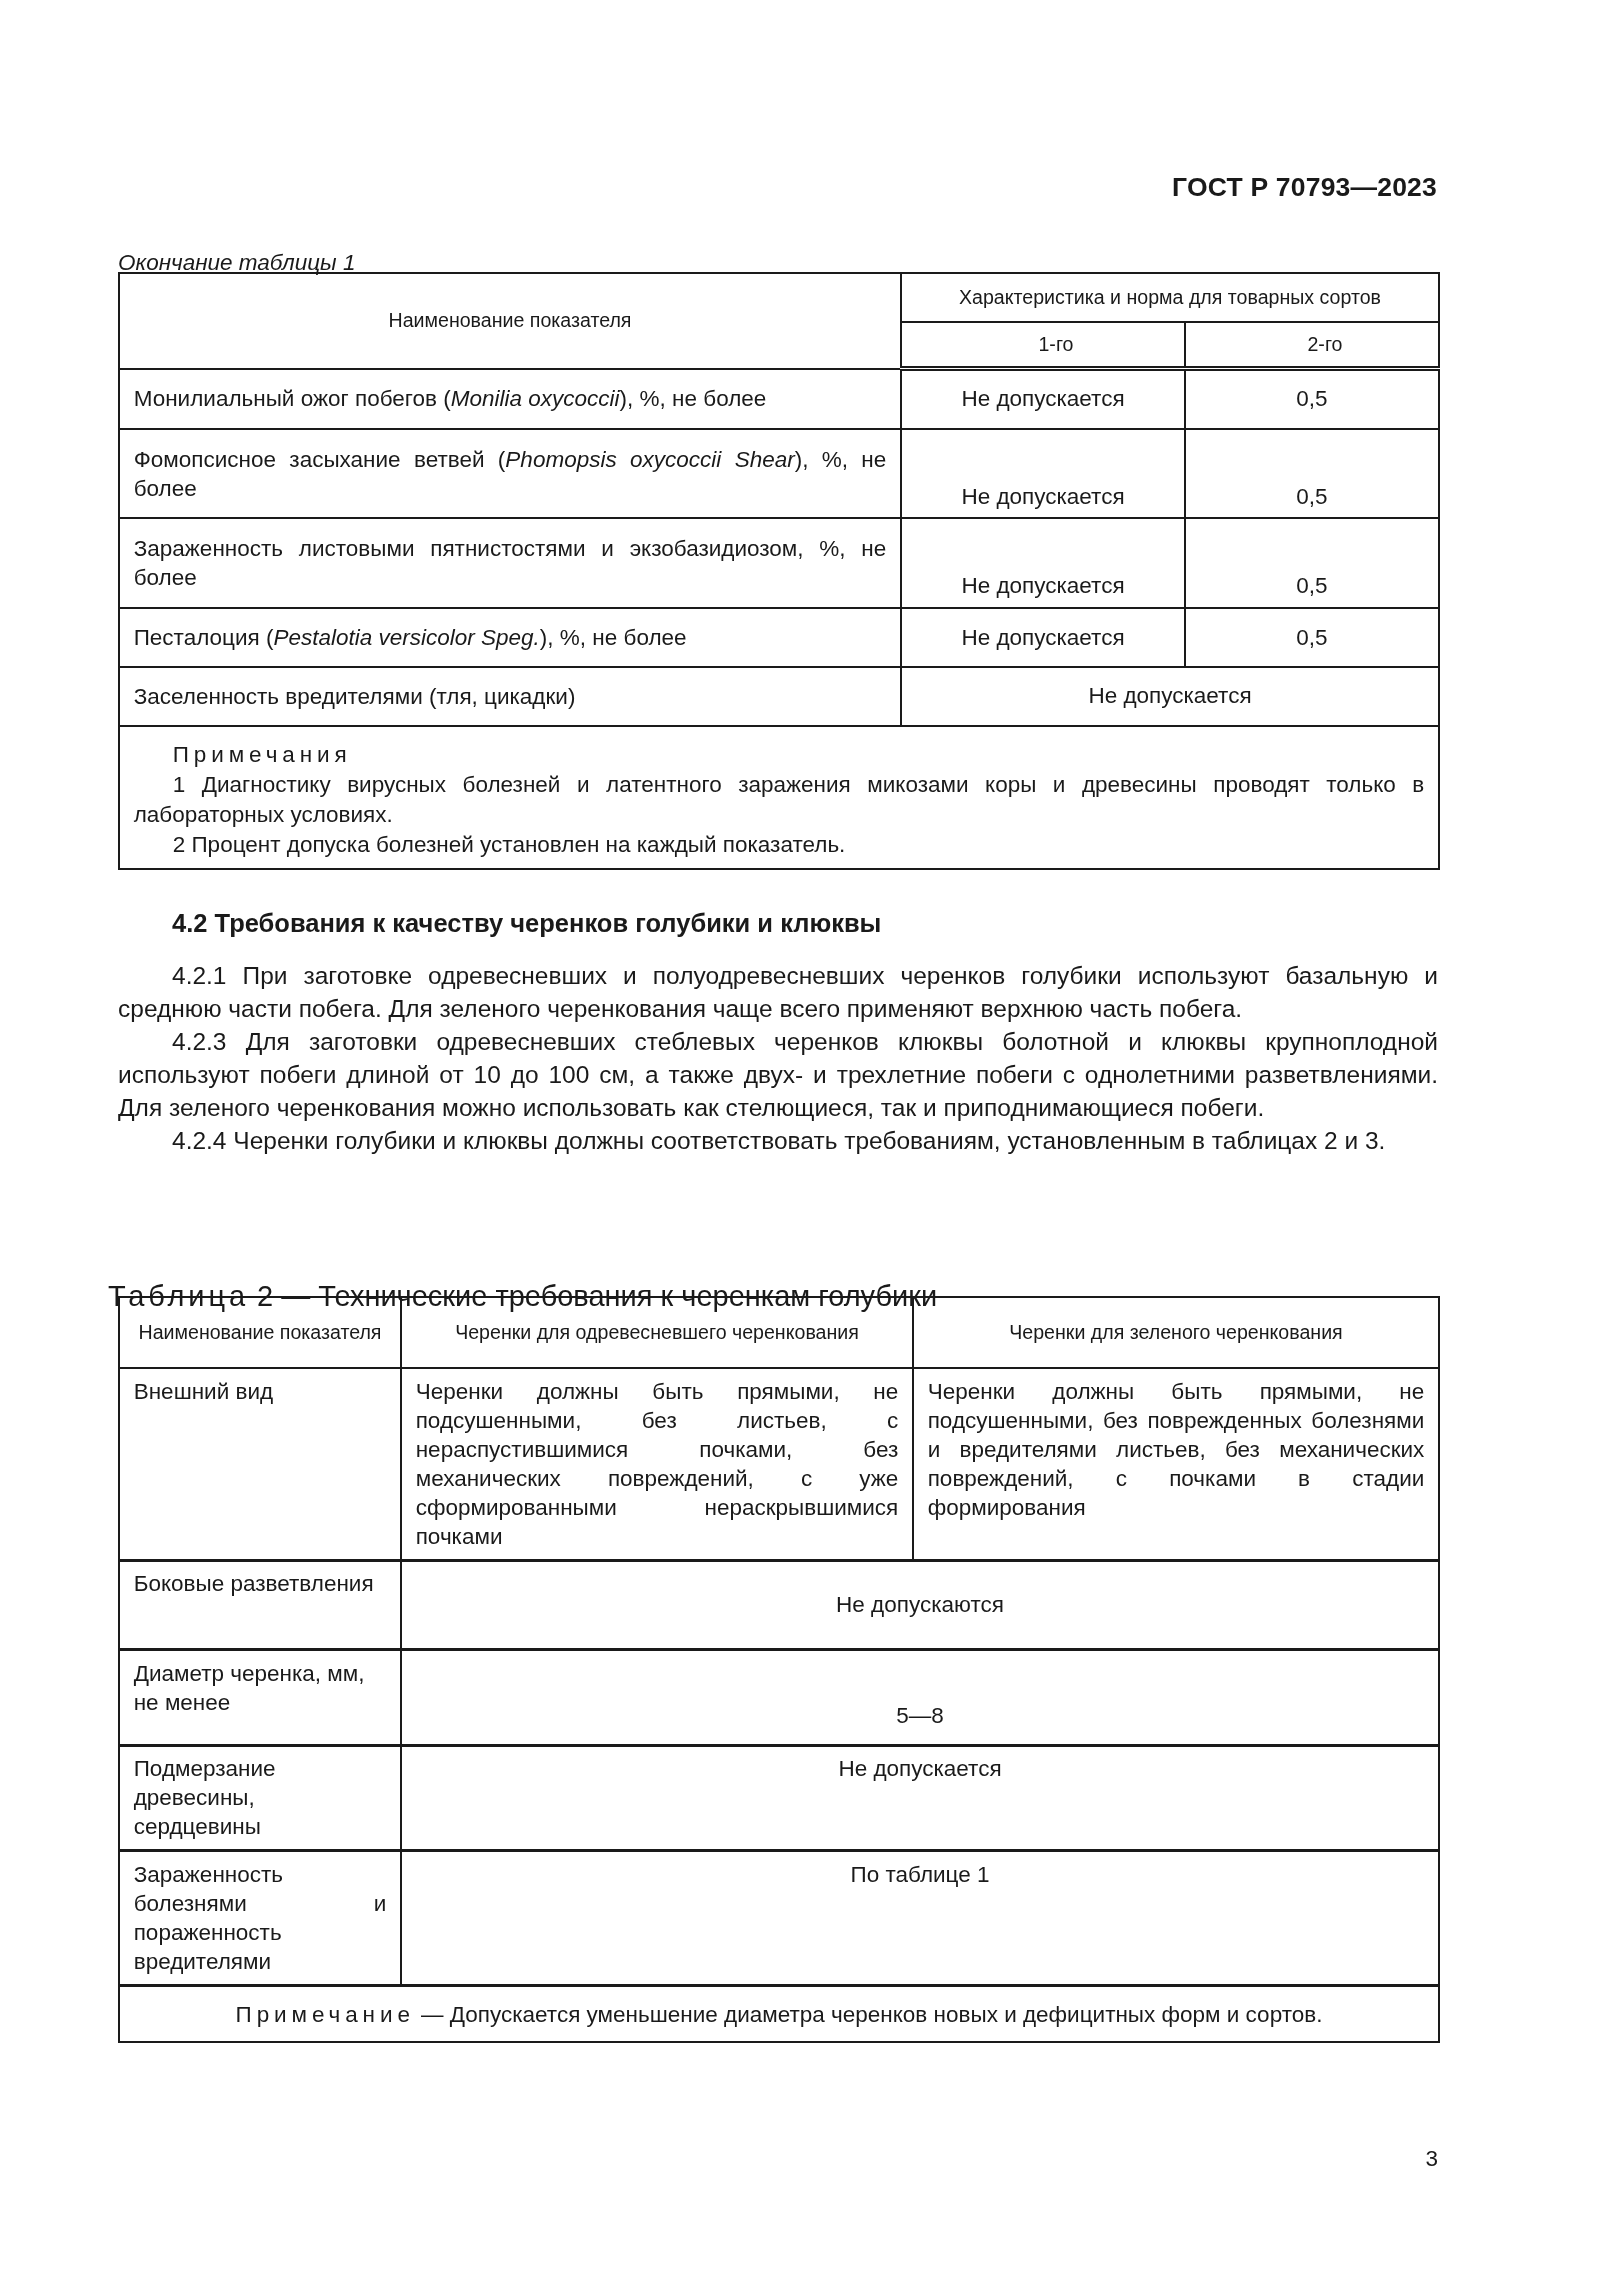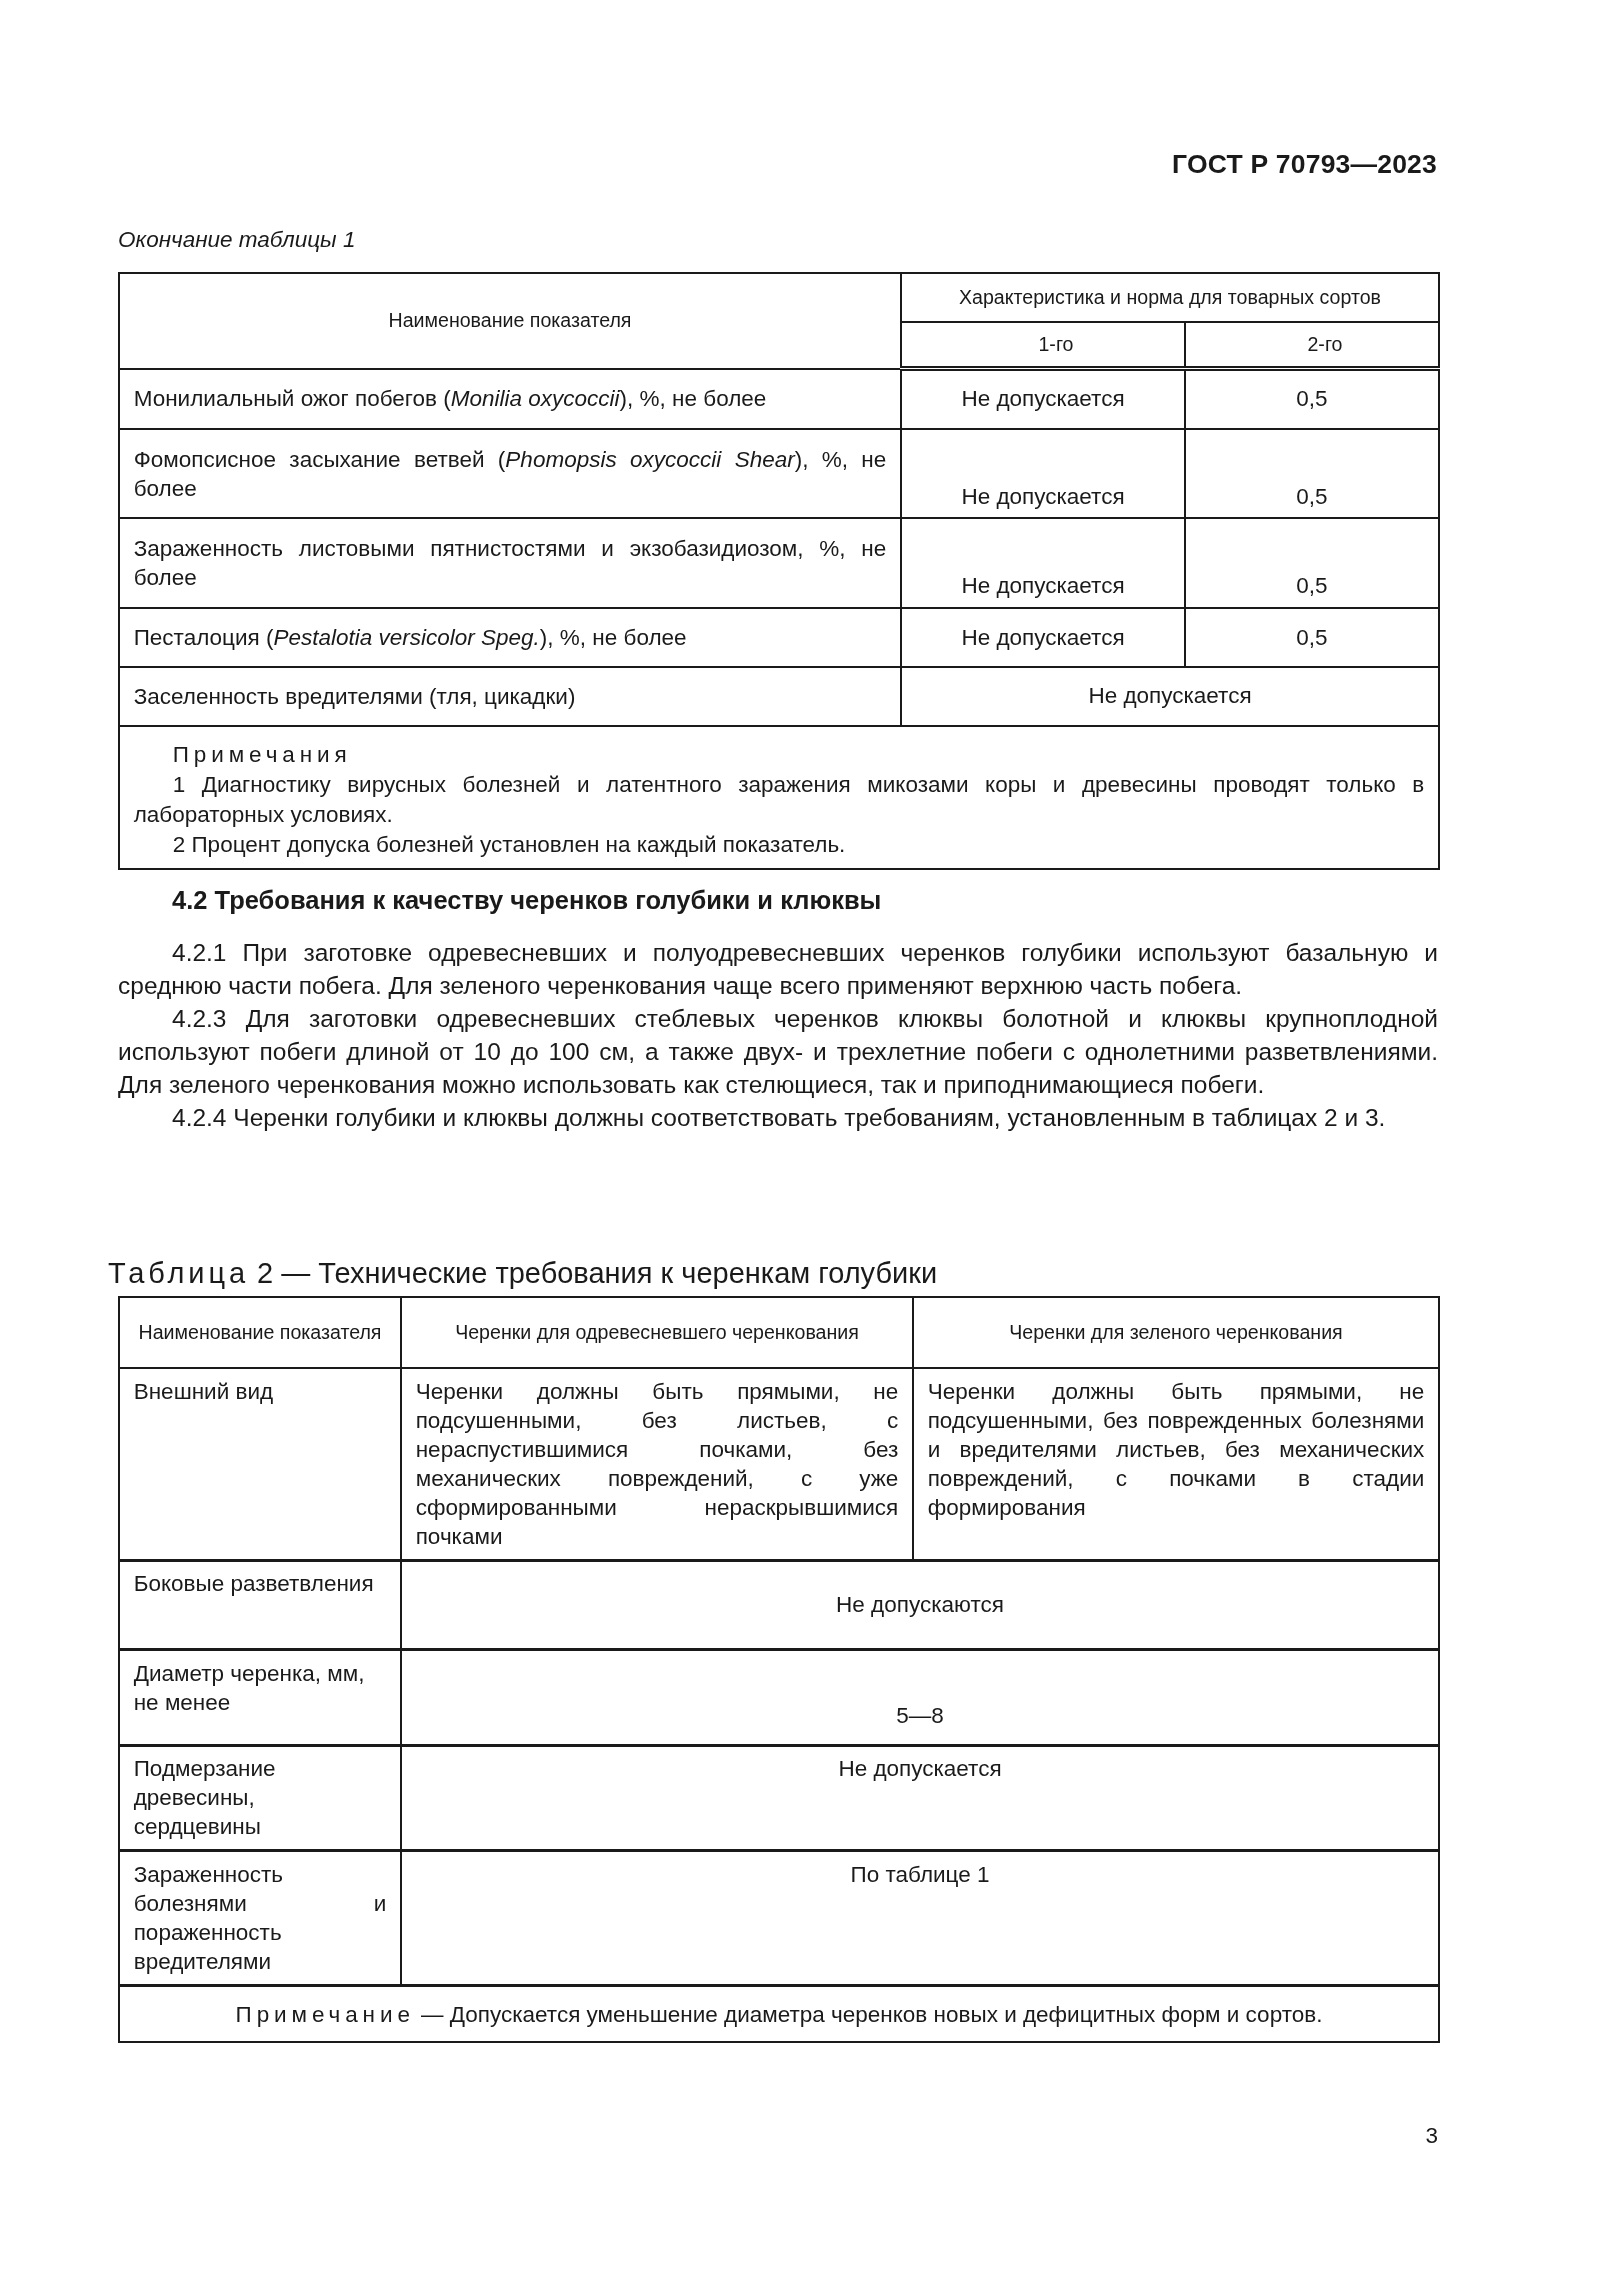--- a/index.html
+++ b/index.html
@@ -1,18 +1,18 @@
 <!DOCTYPE html>
 <html><head>
 <meta charset="utf-8">
 <style>
   html, body { margin: 0; padding: 0; background: #ffffff; }
   body { width: 1621px; height: 2293px; position: relative; overflow: hidden;
          font-family: "Liberation Sans", "DejaVu Sans", sans-serif; color: #1a1a1a; }
-  .abs { position: absolute; }
+  .abs { position: absolute; margin-top: 23px; }
   .doc-code { right: 184px; top: 149px; font-weight: bold; font-size: 26.5px; letter-spacing: 0.2px; }
   .t1-caption { left: 118px; top: 227px; font-style: italic; font-size: 22.5px; text-align: center; }
   table { border-collapse: collapse; position: absolute; left: 118px; width: 1320px; table-layout: fixed; }
   td, th { border: 2px solid #1a1a1a; font-weight: normal; vertical-align: middle; }
   #table1 { top: 272px; font-size: 22.5px; }
   #table1 th { font-size: 19.6px; text-align: center; }
   #table1 .hdr-row1 th { height: 45px; }
   #table1 .hdr-row2 th { height: 41px; padding-left: 27px; }
   #table1 thead tr:last-child th { border-bottom: 5.9px double #1a1a1a; }
   #table1 td { padding: 3.9px 13.7px; }

